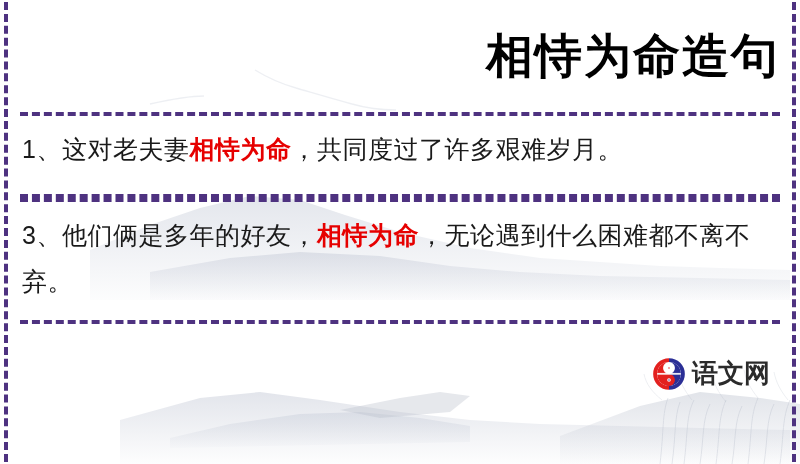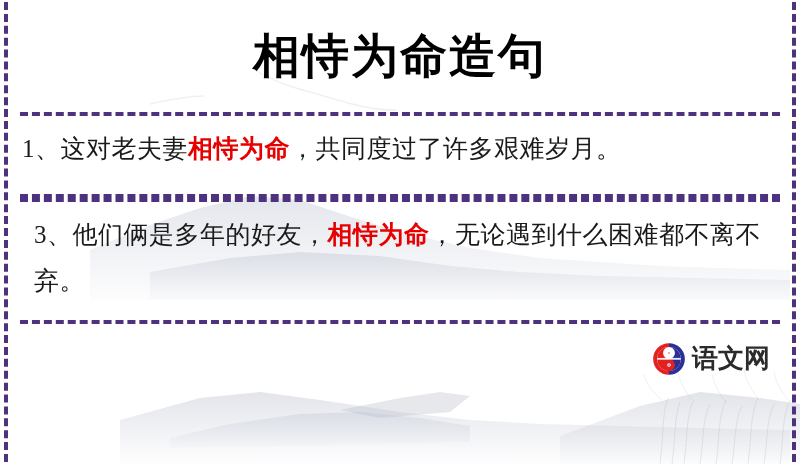--- a/index.html
+++ b/index.html
@@ -49,21 +49,21 @@
     z-index: 2;
     height: 100%;
     box-sizing: border-box;
     padding: 0 20px;
   }
 
   .title-block {
     height: 112px;
     display: flex;
     align-items: center;
-    justify-content: center;
+    justify-content: flex-end;
   }
   .title {
     font-family: "Liberation Serif", "DejaVu Serif", serif;
     font-weight: bold;
     font-size: 47px;
     letter-spacing: 2px;
     color: #000000;
     white-space: nowrap;
     line-height: 1;
   }
@@ -73,42 +73,42 @@
     border-top: 4px dashed #4e3280;
     margin: 0 0 0 0;
   }
 
   .sentence {
     box-sizing: border-box;
     padding: 10px 2px 8px 2px;
     font-size: 25px;
     line-height: 46px;
     color: #1a1a1a;
-    font-family: Liberation Serif, serif;
+    font-family: Liberation Sans, sans-serif;
     letter-spacing: 0.5px;
   }
   .sentence.row1 { height: 78px; }
   .sentence.row2 { height: 80px; }
-  .sentence.row3 { height: 118px; margin-left: 12px; }
+  .sentence.row3 { height: 118px; }
 
   .hl {
     color: #e60000;
     font-weight: bold;
   }
 
   .footer {
     position: relative;
     height: 76px;
   }
 
   
   .logo {
     position: absolute;
     right: 10px;
-    top: 17px;
+    top: 32px;
     display: flex;
     align-items: center;
     gap: 5px;
     z-index: 4;
   }
   .logo-mark {
     width: 36px;
     height: 36px;
     flex: 0 0 36px;
   }

